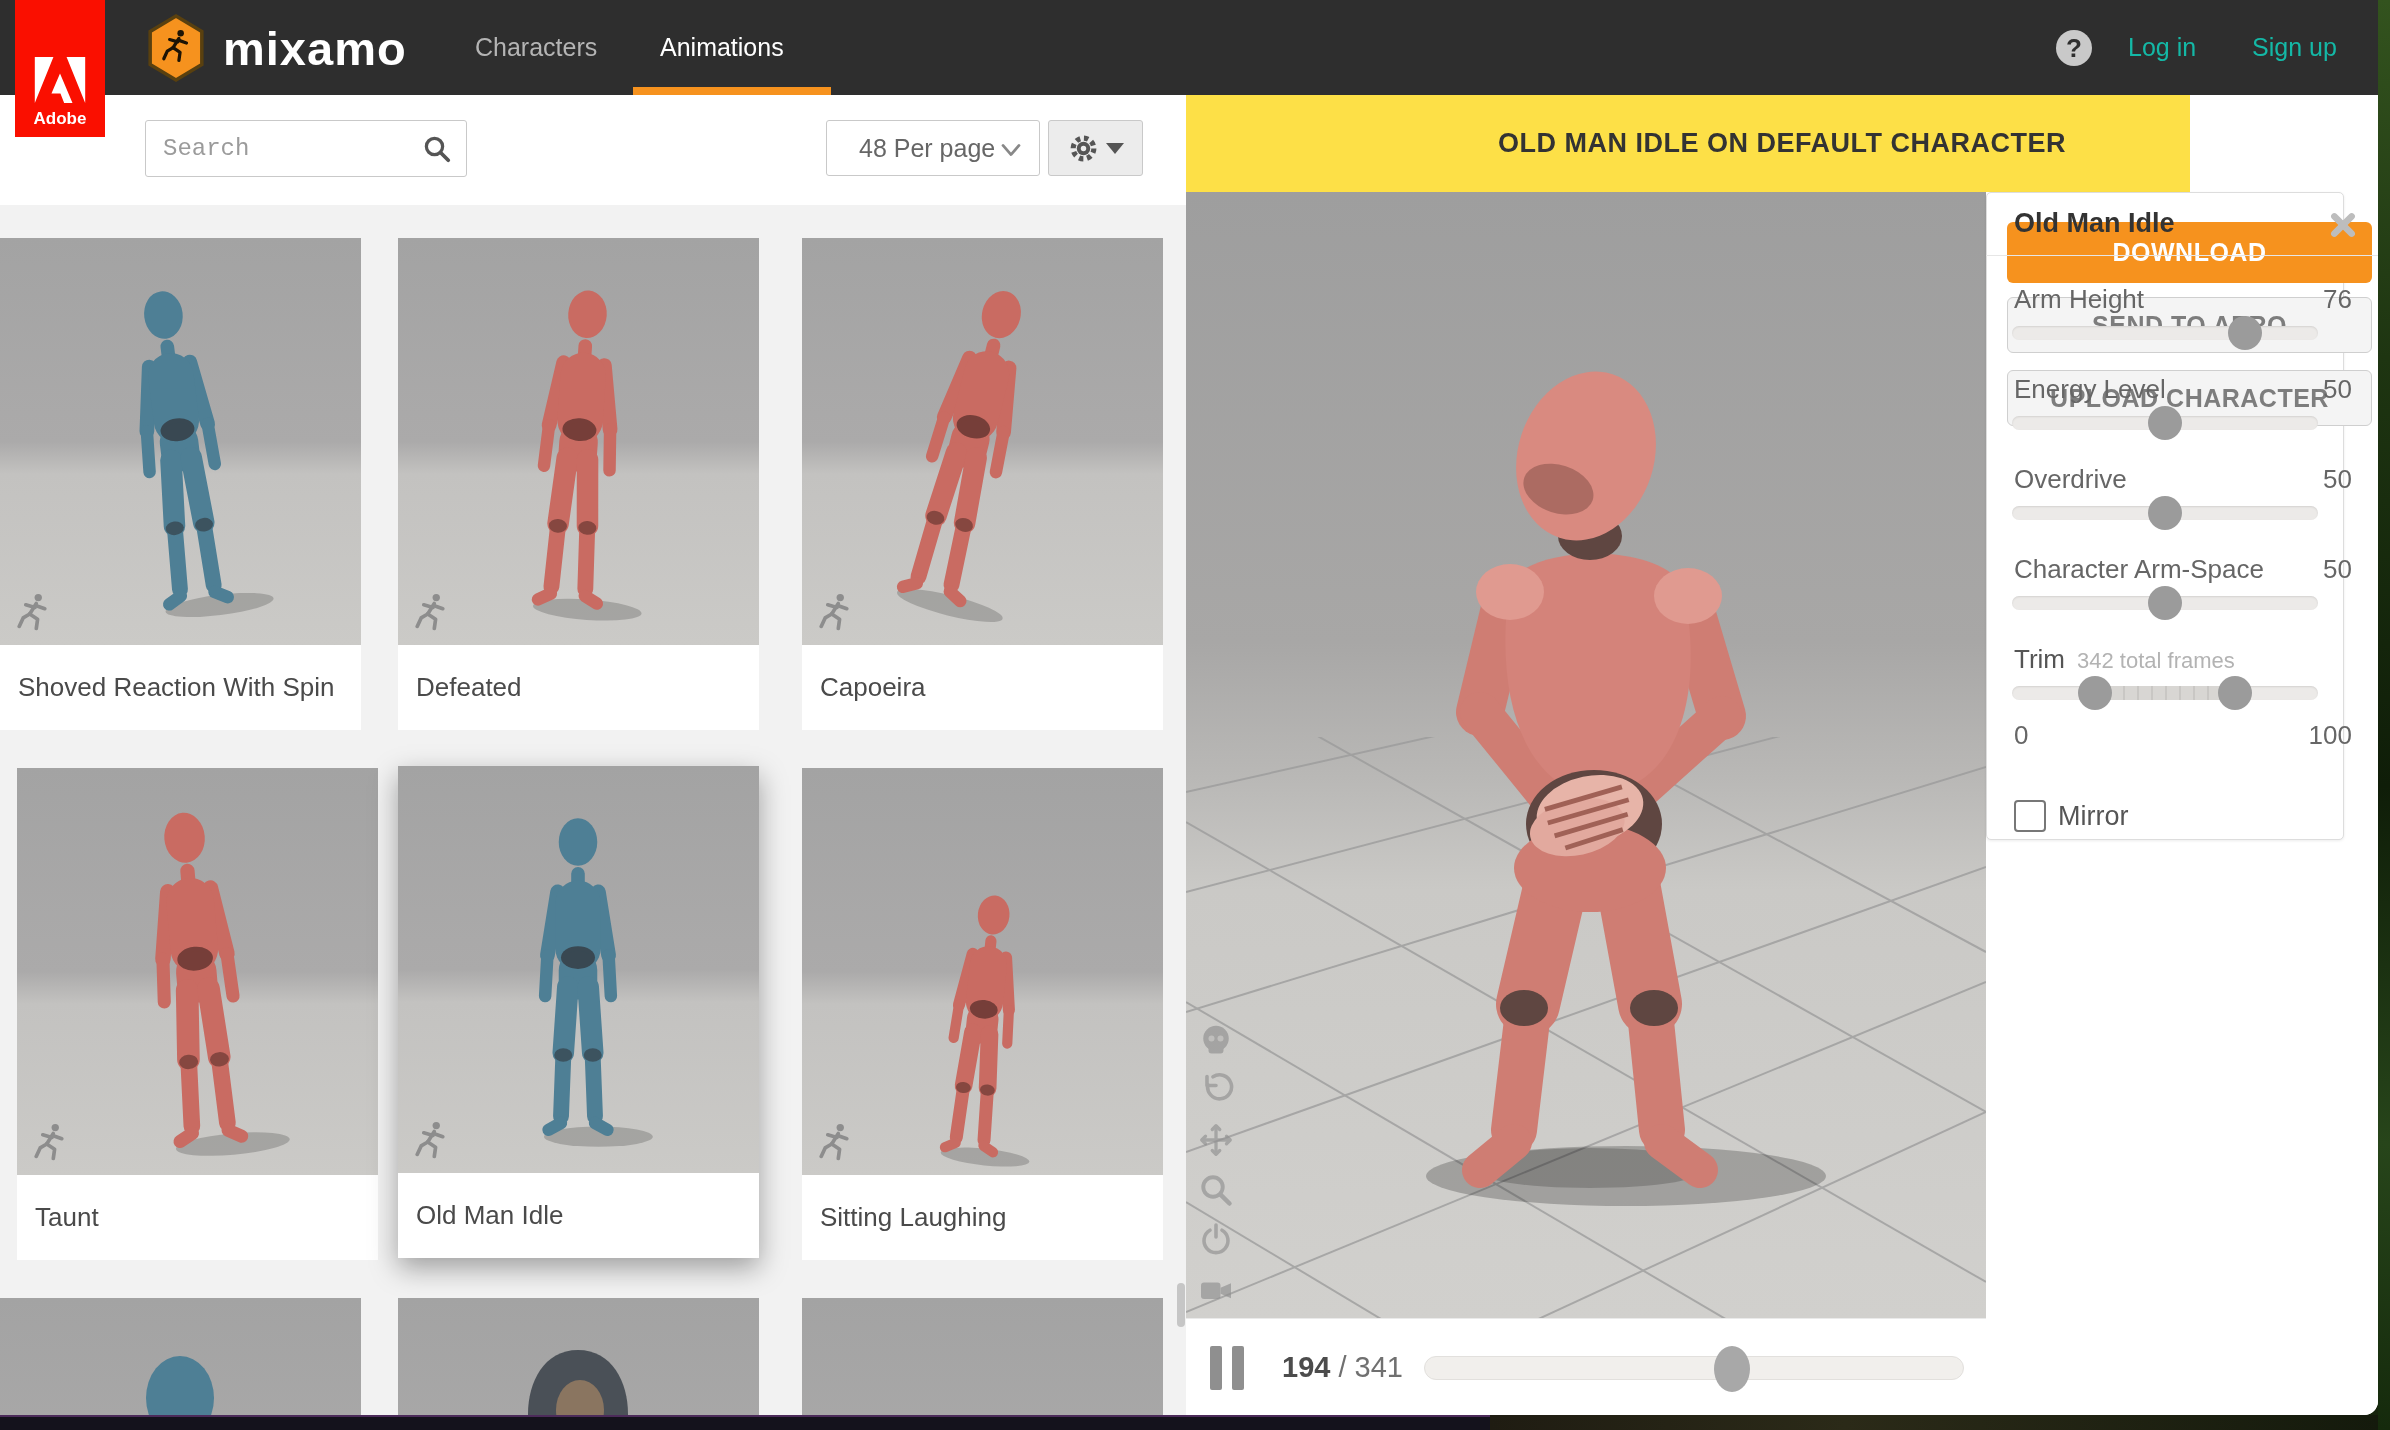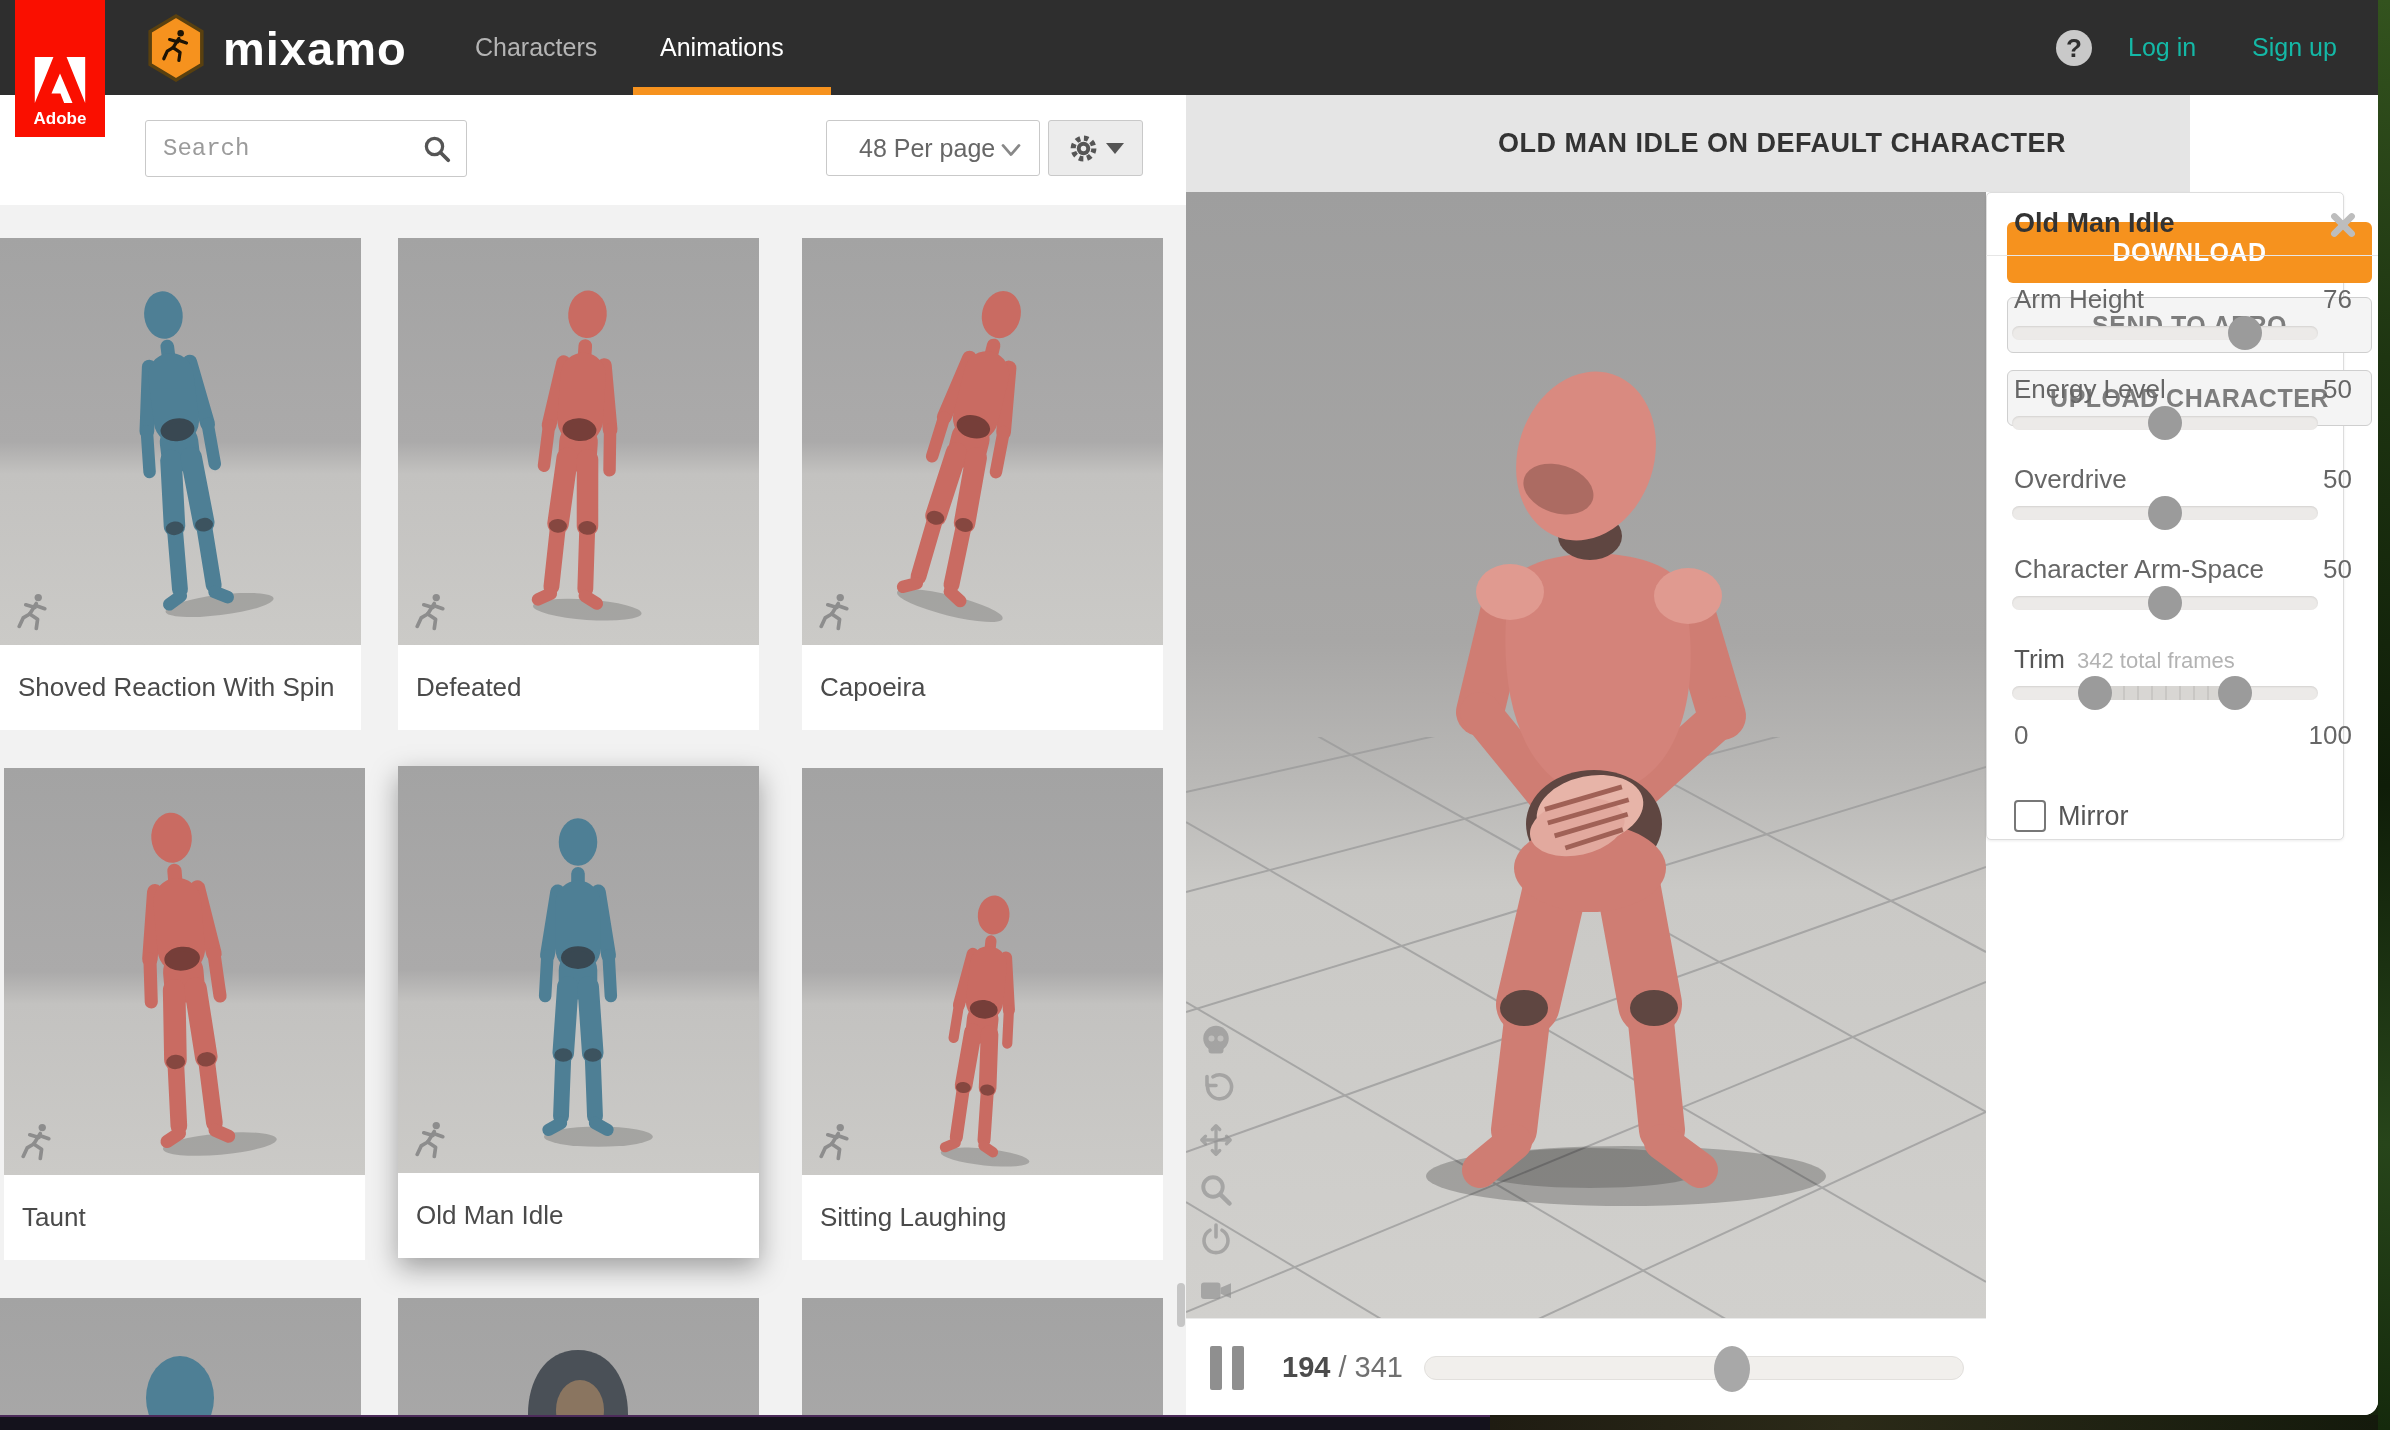--- a/index.html
+++ b/index.html
@@ -57,21 +57,21 @@
   .card .thumb{position:relative;width:361px;height:407px;overflow:hidden;
     background:linear-gradient(180deg,#a3a3a3 0%,#abaaaa 50%,#c3c2c0 58%,#cbcac7 100%);}
   .card .char{position:absolute;left:95px;top:42px;width:170px;height:340px;}
   .card .runner{position:absolute;left:12px;bottom:12px;width:42px;height:42px;color:#878787;opacity:.9;}
   .card-label{height:85px;display:flex;align-items:center;padding-left:18px;font-size:26px;color:#4a4a4a;}
   .card.selected{box-shadow:0 10px 26px rgba(0,0,0,.35);z-index:3;}
   .char-teal{color:var(--char-teal,#4E7F95);}
   .char-salmon{color:var(--char-salmon,#C96B62);}
   .grid-scroll-thumb{right:1px;top:1078px;width:8px;height:44px;background:#c6c6c6;border-radius:4px;}
   
-  .right-area{left:1186px;top:95px;width:1004px;height:1320px;background:#e5e5e5;}
+  .right-area{left:1186px;top:95px;width:1004px;height:1320px;background:#fde047;}
   .preview-title{left:0;top:0;width:1192px;height:97px;display:flex;align-items:center;justify-content:center;
     font-size:27px;font-weight:bold;color:#333;letter-spacing:.5px;}
   
   .viewport{left:0;top:97px;width:800px;height:1126px;overflow:hidden;cursor:grab;
     background:linear-gradient(180deg,#9e9e9e 0%,#a8a7a6 40%,#b9b8b6 52%,#cac9c6 62%,#d1d0cd 100%);}
   .vp-grid{position:absolute;left:0;top:0;width:800px;height:1126px;}
   .main-char{position:absolute;left:104px;top:108px;width:600px;height:920px;}
   .vp-tools{position:absolute;left:12px;top:830px;display:flex;flex-direction:column;gap:14px;}
   .vp-tool{width:36px;height:36px;opacity:.65;cursor:pointer;}
   
@@ -282,21 +282,21 @@
         <svg class="char char-salmon" style="transform:rotate(14deg) translateX(-14px)">
             <use href="#sym-mannequin" width="170" height="340"></use>
           </svg>
         <svg class="runner">
             <use href="#sym-runner" width="42" height="42"></use>
           </svg>
       </div>
       <div class="card-label">Capoeira</div>
     </div>
 
-    <div class="card" style="left:4px;top:563px">
+    <div class="card" style="left:17px;top:563px">
       <div class="thumb">
         <svg class="char char-salmon" style="transform:rotate(-5deg) scale(1.05)">
             <use href="#sym-mannequin" width="170" height="340"></use>
           </svg>
         <svg class="runner">
             <use href="#sym-runner" width="42" height="42"></use>
           </svg>
       </div>
       <div class="card-label">Taunt</div>
     </div>

